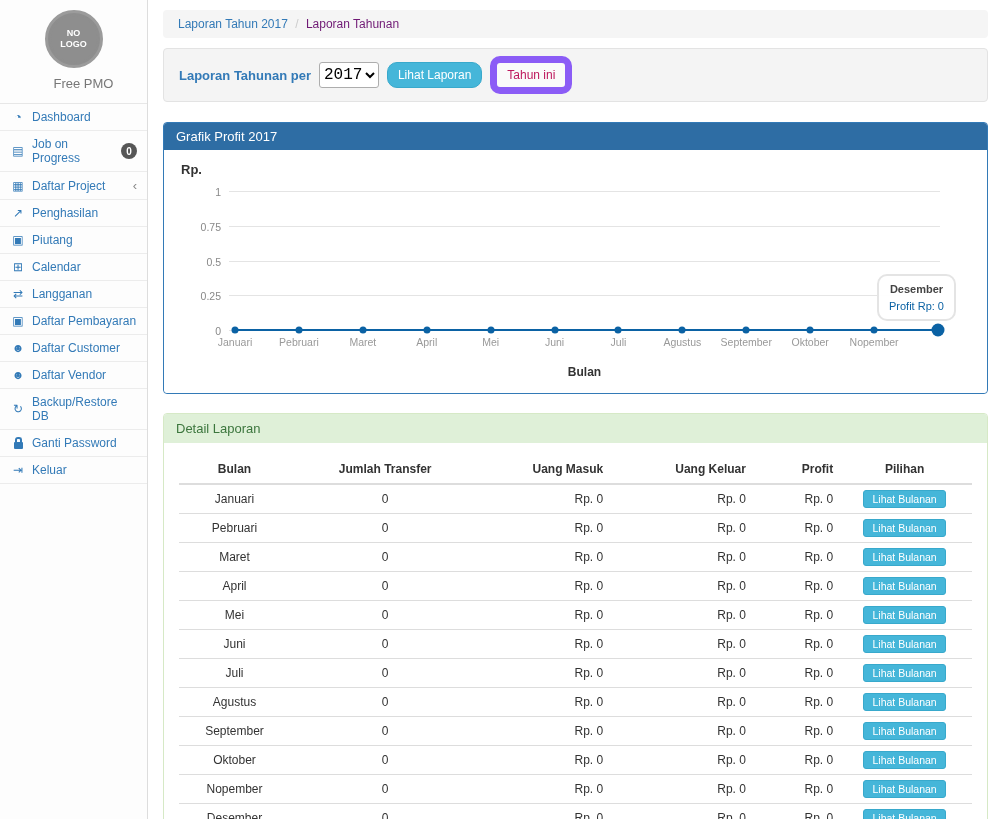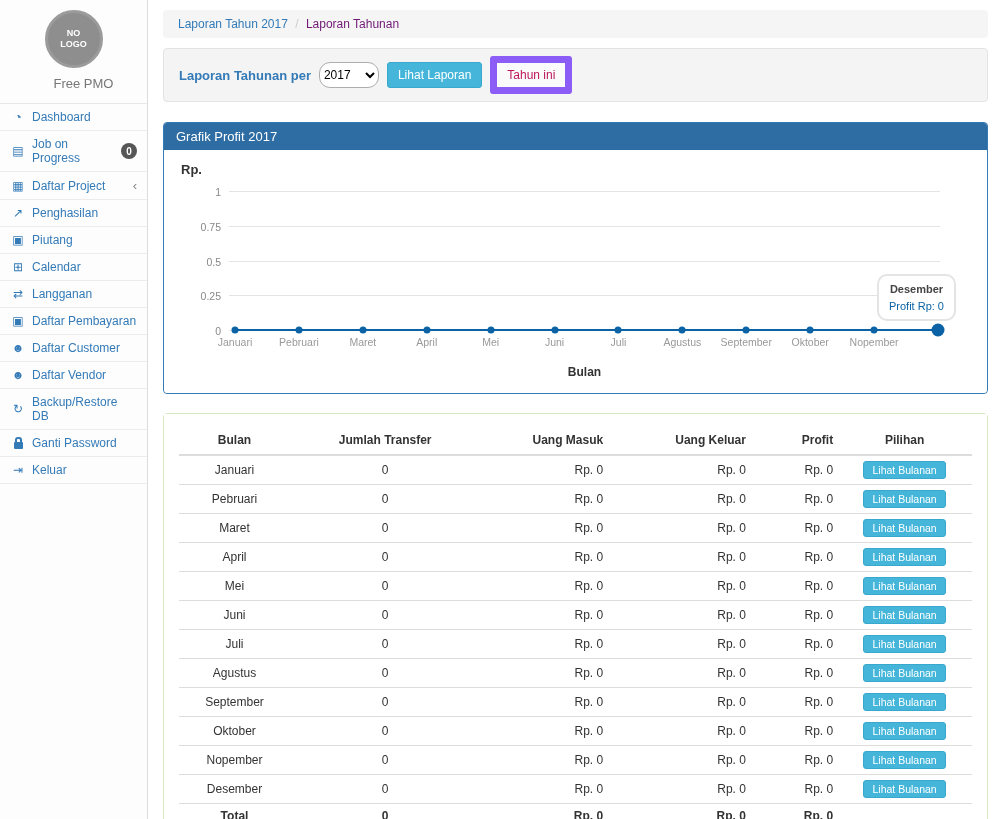--- a/index.html
+++ b/index.html
@@ -31,23 +31,23 @@
 
   
   .main { flex:1; padding:10px 12px 0 15px; background:#fff; min-width:0; }
   .breadcrumb { background:#f5f5f5; border-radius:4px; padding:7px 15px; margin-bottom:10px; font-size:12px; }
   .breadcrumb .sep { color:#ccc; margin:0 4px; }
   .breadcrumb .cur { color:#701a75; }
 
   .well { background:#f4f4f4; border:1px solid #e3e3e3; border-radius:4px;
     padding:7px 15px; margin-bottom:20px; display:flex; align-items:center; gap:8px; }
   .filter-label { font-weight:bold; color:#337ab7; font-size:13px; }
-  .year-select { height:26px; width:60px; border:1px solid #adadad; border-radius:11px;
-    font-size:12px; background:#fff; font-family:Liberation Sans, sans-serif; }
-  .btn { border-radius:3px; padding:5px 10px; font-size:12px; cursor:pointer;
+  .year-select { height:26px; width:60px; border:1px solid #adadad; border-radius:3px;
+    font-size:16px; background:#fff; font-family:Liberation Mono, monospace; }
+  .btn { border-radius:10px; padding:5px 10px; font-size:12px; cursor:pointer;
     font-family:"Liberation Sans", sans-serif; }
   .btn-info { background:#45b6d9; border:1px solid #38a9cc; color:#fff; }
   .btn-default { background:#fafafa; border:7px solid #8b5cf6; color:#be185d; }
 
   .panel { border-radius:4px; margin-bottom:19px; overflow:visible; }
   .panel-primary { border:1px solid #337ab7; }
   .panel-heading-primary { background:#2e6da4; color:#ffffff; font-size:13px;
     padding:6px 12px; border-radius:3px 3px 0 0; }
   .panel-success { border:1px solid #d6e9c6; }
   .panel-heading-success { background:#dff0d8; color:#3c763d; font-size:13px;
@@ -226,20 +226,21 @@
               <span class="xlabel" style="left: 72.7273%;">September</span>
               <span class="xlabel" style="left: 81.8182%;">Oktober</span>
               <span class="xlabel" style="left: 90.9091%;">Nopember</span>
             </div>
         </div>
         <div class="x-axis-title">Bulan</div>
       </div>
     </section>
 
     <section class="panel panel-success">
+      <header class="panel-heading-success">Detail Laporan</header>
       <div class="table-body">
         <table class="report-table">
           <thead>
               <tr id="report-head-row">
                 <th class="col-c" style="width: 14%;">Bulan</th>
                 <th class="col-c" style="width: 24%;">Jumlah Transfer</th>
                 <th class="col-r" style="width: 16%;">Uang Masuk</th>
                 <th class="col-r" style="width: 18%;">Uang Keluar</th>
                 <th class="col-r" style="width: 11%;">Profit</th>
                 <th class="col-c" style="width: 17%;">Pilihan</th>

